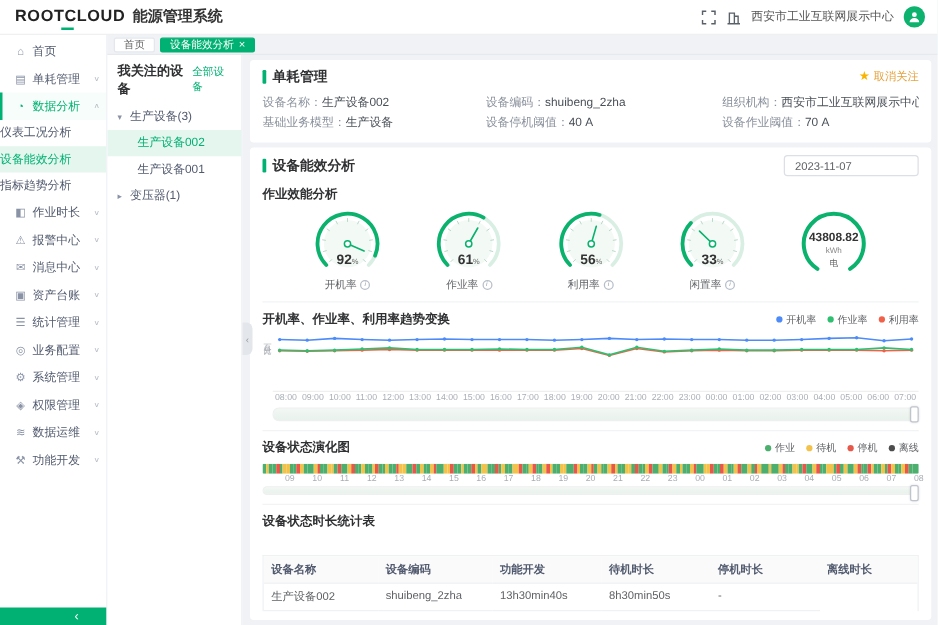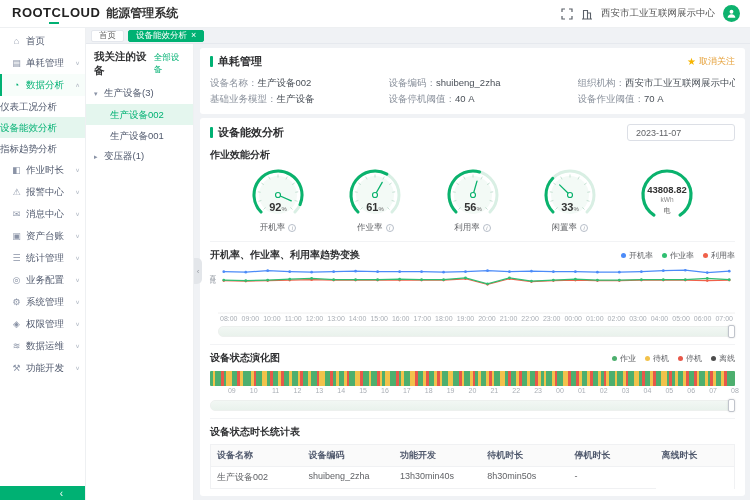--- a/index.html
+++ b/index.html
@@ -83,21 +83,21 @@
   .xlabels { display:flex; justify-content:space-between; font-size:7px; color:#a9aeb5; margin-top:1px; padding:0 2px; }
   .dz { height:11px; margin-top:4px; background:linear-gradient(180deg,#f2f7f4,#e9f2ec); border:1px solid #edf0ee; border-radius:5px; position:relative; cursor:pointer; }
   .dz-handle { position:absolute; right:-1px; top:-2px; width:7px; height:13px; background:#fff; border:1px solid #c0c4cc; border-radius:2px; box-shadow:0 0 2px rgba(0,0,0,.15); cursor:ew-resize; }
 
   #status-strip { display:flex; height:15px; margin-top:6px; border-radius:1px; overflow:hidden; }
   #status-strip div { flex:1; }
   .ticks { position:relative; height:10px; margin-top:1px; }
   .ticks span { position:absolute; transform:translateX(-50%); font-size:7px; color:#a9aeb5; }
 
   .range-note { font-size:8px; color:#909399; }
-  .dtable { margin-top:5px; border:1px solid #f0f1f3; border-bottom:none; font-size:9px; }
+  .dtable { margin-top:20px; border:1px solid #f0f1f3; border-bottom:none; font-size:9px; }
   .drow { display:grid; grid-template-columns:1.05fr 1.05fr 1fr 1fr 1fr .9fr; }
   .drow > div { padding:4px 6px; border-bottom:1px solid #f0f1f3; white-space:nowrap; overflow:hidden; }
   .drow.dhead > div { background:#fafafa; color:#515a6e; font-weight:bold; }
   .drow.dbody > div { color:#606266; }
 </style>
 </head>
 <body>
 
 <div class="app">
 

